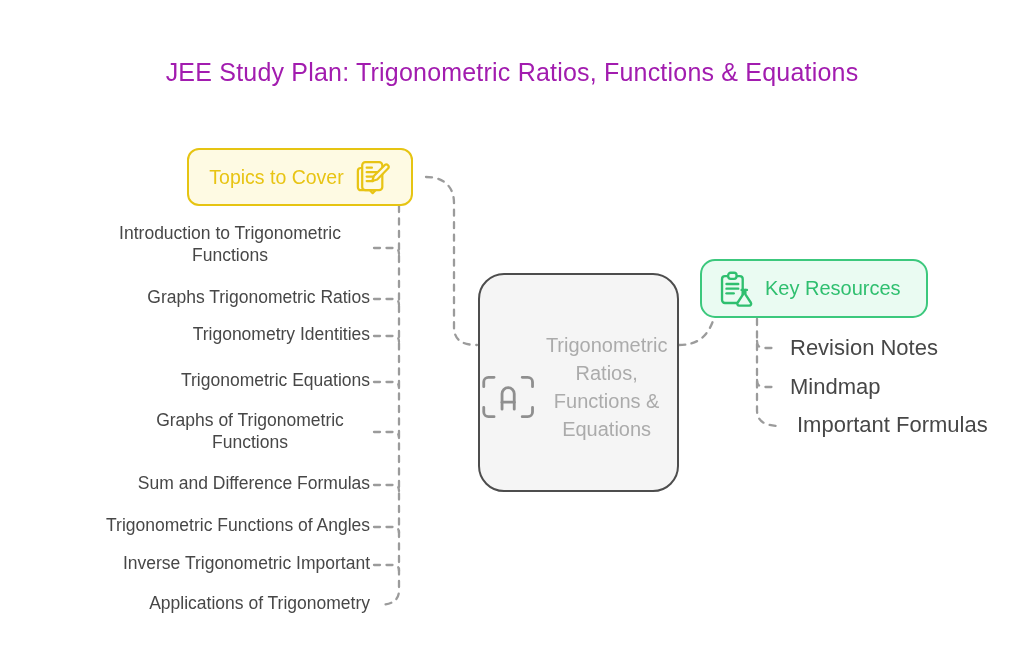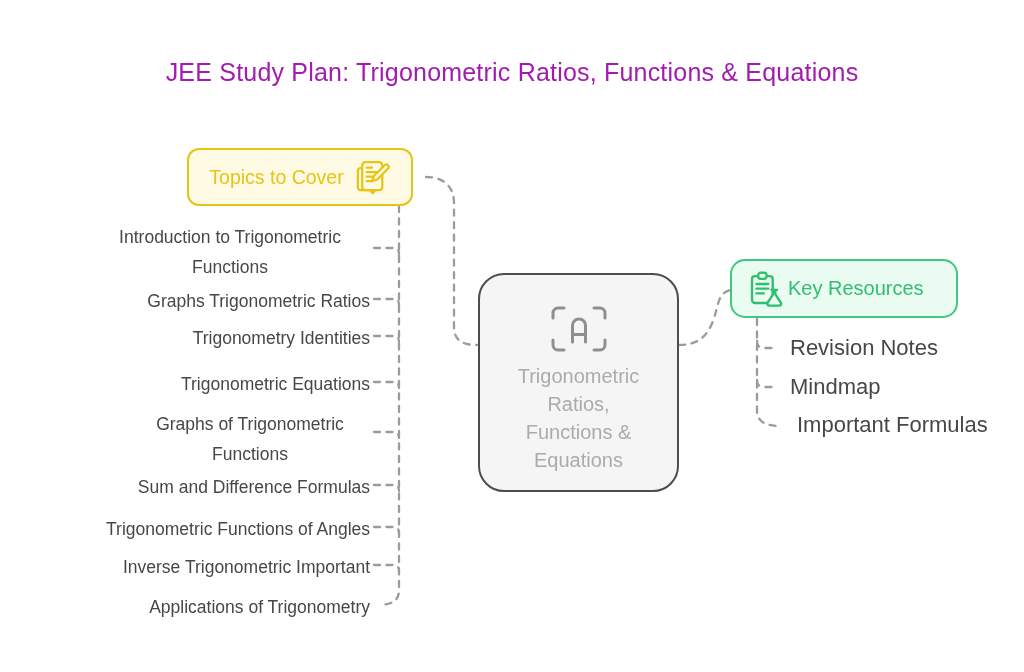--- a/index.html
+++ b/index.html
@@ -12,36 +12,36 @@
     font-size:25px;font-weight:400;color:#a21caf;letter-spacing:.2px;margin:0;
   }
   svg.connectors{position:absolute;left:0;top:0;z-index:1;}
   .node{position:absolute;z-index:2;box-sizing:border-box;display:flex;align-items:center;}
   .topics-node{
     left:187px;top:148px;width:226px;height:58px;justify-content:center;gap:11px;
     background:#FEFAE3;border:2.5px solid #E6C412;border-radius:12px;
   }
   .topics-node .node-label{color:#E8C414;font-size:19.5px;font-weight:400;}
   .resources-node{
-    left:730px;top:259px;width:228px;height:59px;gap:3px;padding-left:15px;
+    left:700px;top:259px;width:228px;height:59px;gap:10px;padding-left:15px;
     background:#EAFBF2;border:2.5px solid #3CC87D;border-radius:15px;
   }
   .resources-node .node-label{color:#2FBF6F;font-size:20px;font-weight:400;}
   .center-node{
-    left:478px;top:273px;width:201px;height:219px;flex-direction:column;justify-content:flex-start;
+    left:478px;top:273px;width:201px;height:219px;flex-direction:row;justify-content:flex-start;
     background:#F5F5F5;border:2px solid #4D4D4D;border-radius:26px;
   }
   .center-node .scan-icon{margin-top:29px;}
   .center-label{
     margin-top:8px;width:150px;text-align:center;color:#ABABAB;
     font-size:20px;line-height:28px;font-weight:400;
   }
   .t-item{
     position:absolute;z-index:2;right:654px;color:#474747;font-size:17.5px;
-    line-height:30px;white-space:nowrap;text-align:right;
+    line-height:22px;white-space:nowrap;text-align:right;
   }
   .t-item.two{white-space:normal;text-align:center;}
   .t-item.w1{width:280px;}
   .t-item.w2{width:240px;}
   .r-item{
     position:absolute;z-index:2;left:790px;color:#474747;font-size:22px;
     line-height:26px;white-space:nowrap;
   }
 </style>
 </head>

